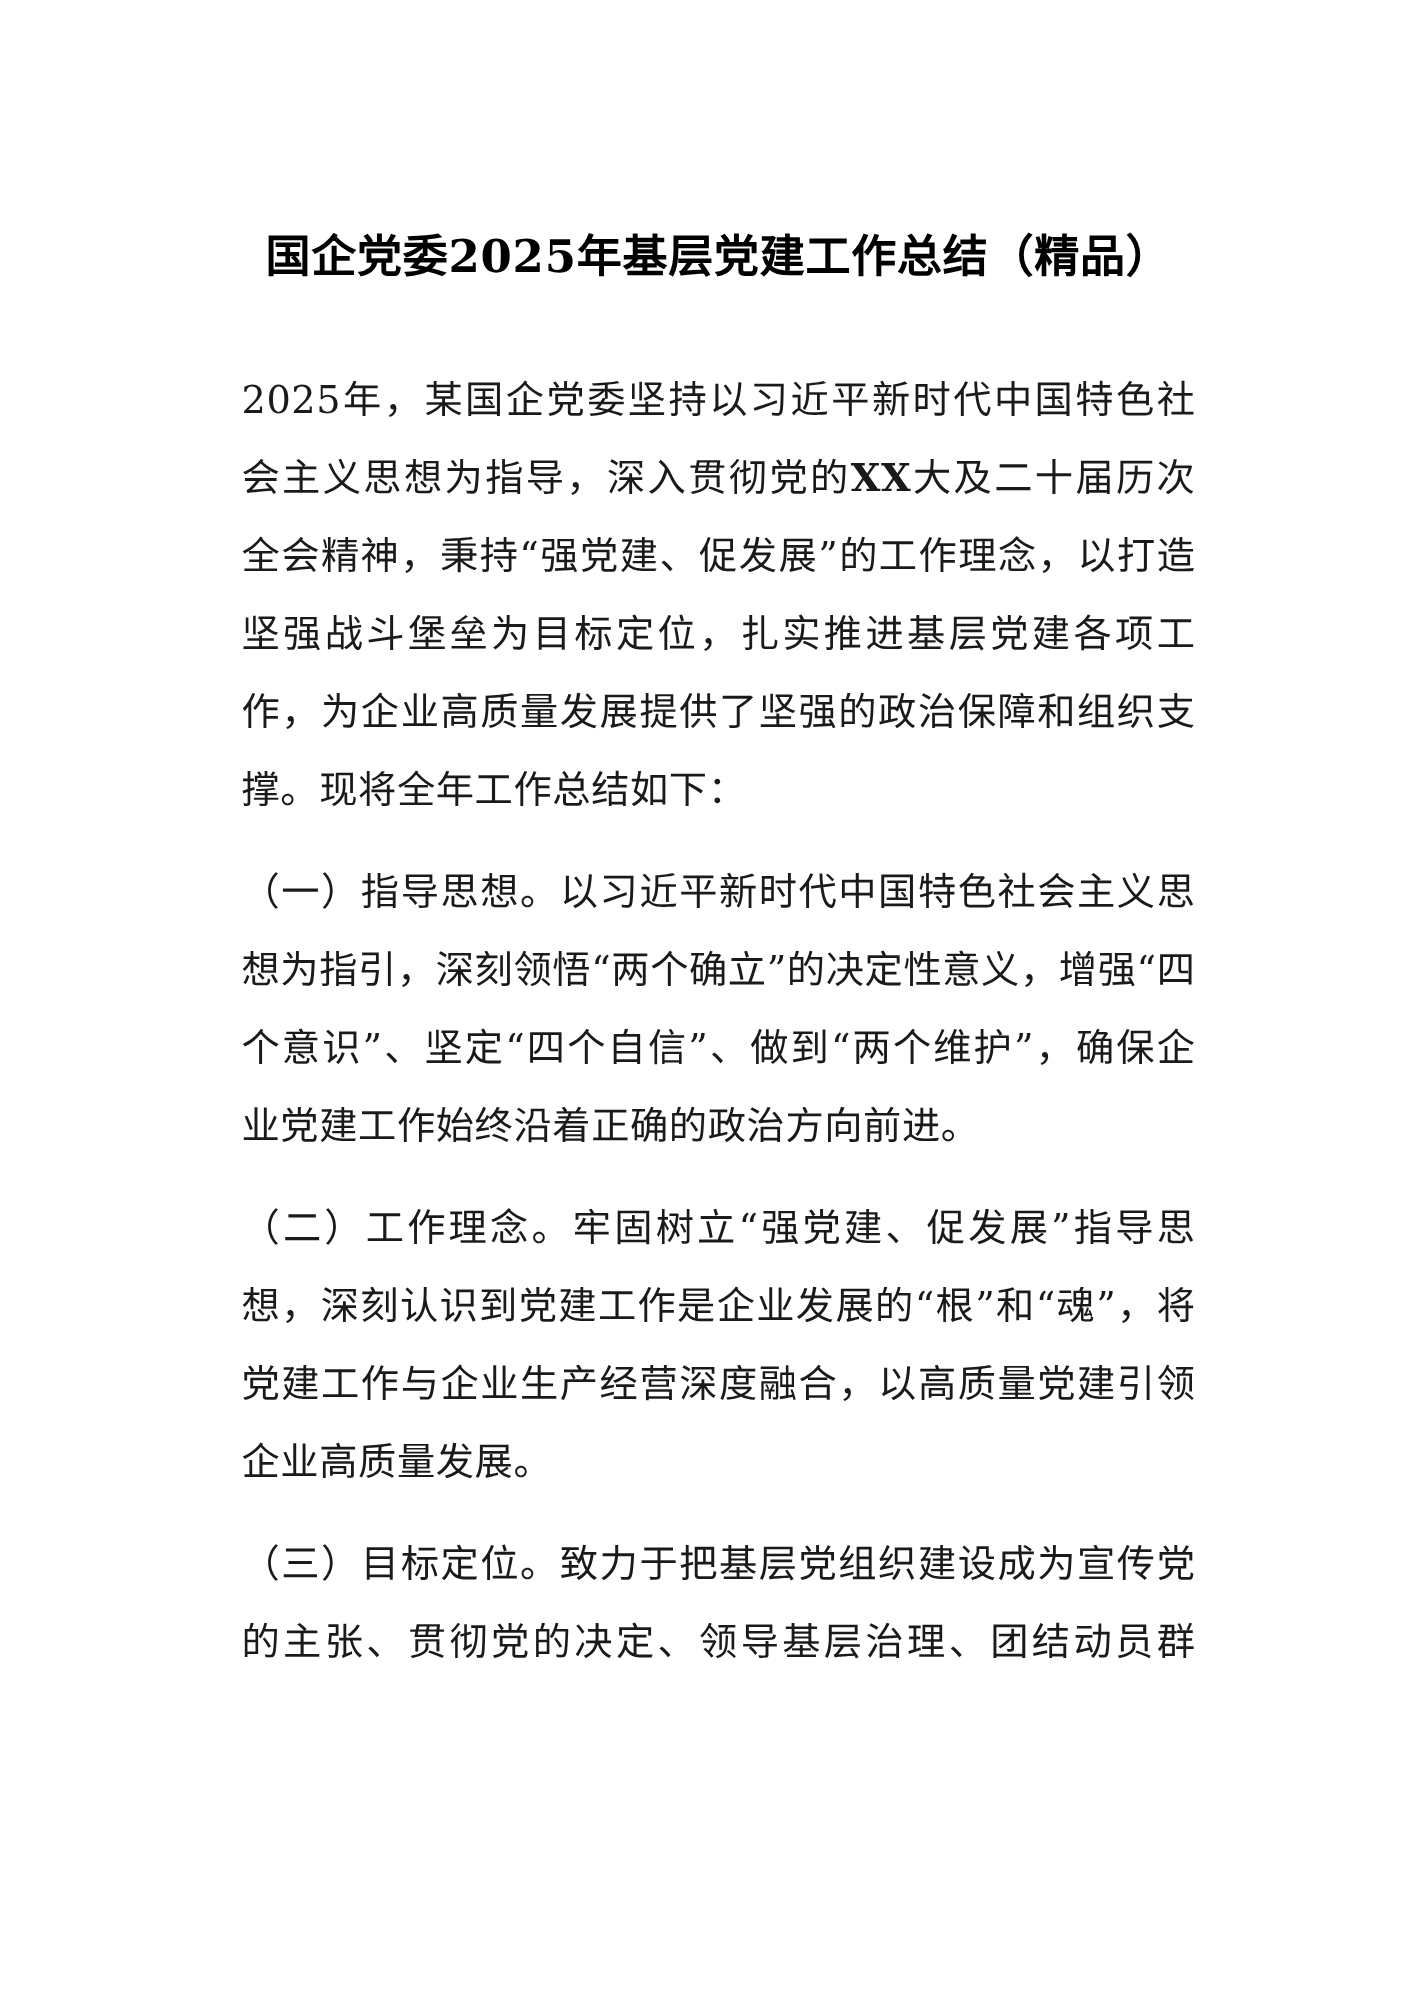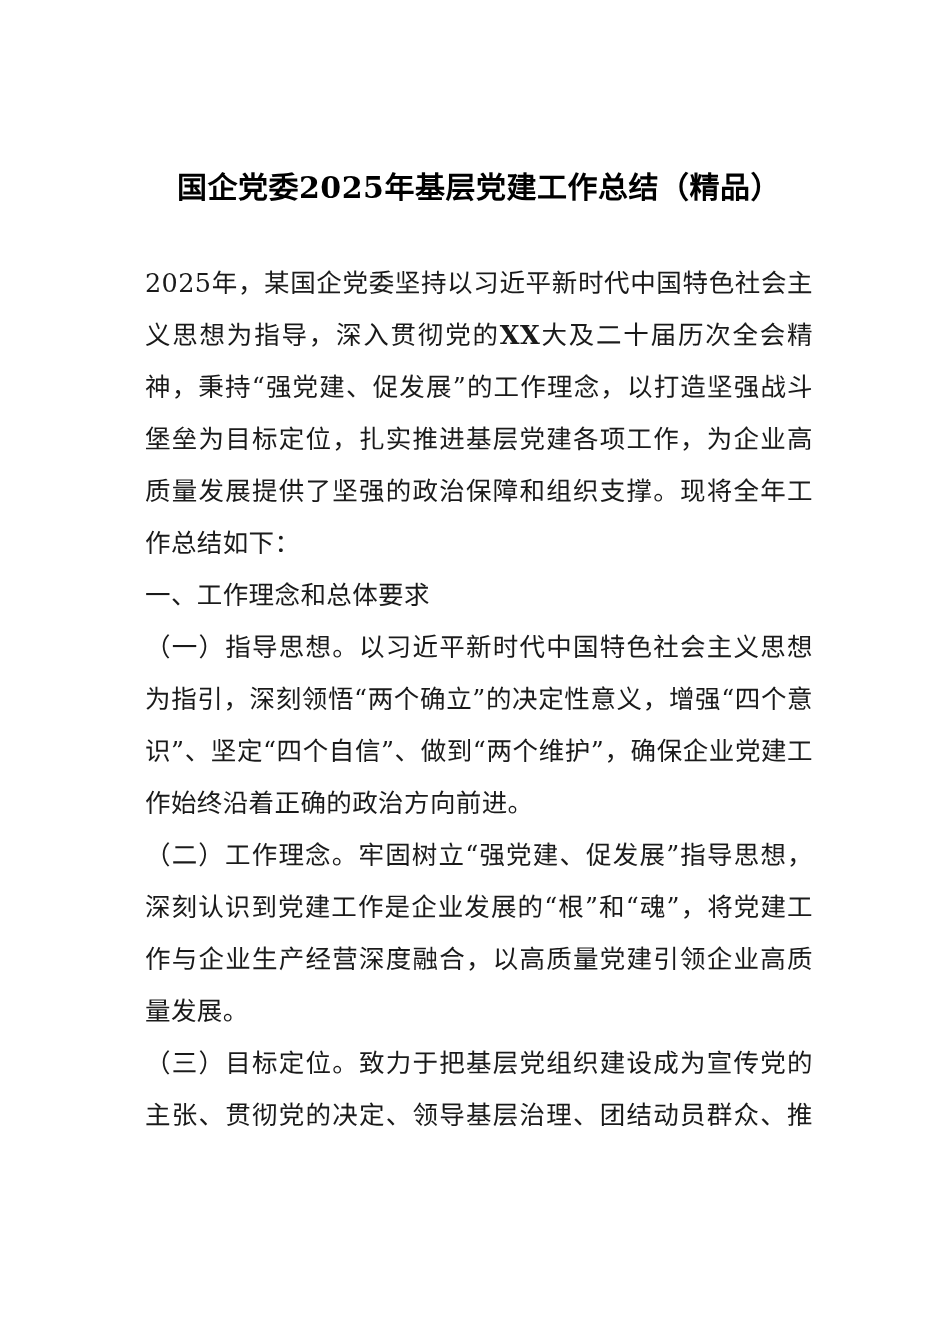--- a/index.html
+++ b/index.html
@@ -15,40 +15,40 @@
     height: 1344px;
     margin: 0 auto;
     background: #ffffff;
     overflow: hidden;
     box-sizing: border-box;
   }
 
   .doc-body {
     position: absolute;
     left: 145px;
-    top: 16px;
+    top: 0;
     width: 668px;
   }
 
   .doc-title {
     margin: 0;
     padding: 0;
     font-family: "DejaVu Serif", "Liberation Serif", serif;
     font-weight: bold;
     font-size: 30px;
     line-height: 44px;
     color: #000000;
     text-align: center;
     letter-spacing: 0.5px;
     padding-top: 150px;
     white-space: nowrap;
   }
 
   .para {
-    margin: 0;
+    margin: 16px;
     padding: 0;
     font-family: "DejaVu Serif", "Liberation Serif", serif;
     font-size: 25.5px;
     line-height: 52px;
     color: #1a1a1a;
     text-align: justify;
     text-align-last: left;
     text-justify: inter-character;
     letter-spacing: 0.4px;
     word-break: break-all;
@@ -74,21 +74,20 @@
 <body>
 
 <div class="page">
 
   <div class="doc-body">
 
     <h1 class="doc-title">国企党委2025年基层党建工作总结（精品）</h1>
 
     <p class="para first-para"><span>2025年，某国企党委坚持以习近平新时代中国特色社会主义思想为指导，深入贯彻党的</span><b class="bold-run">XX</b><span>大及二十届历次全会精神，秉持“强党建、促发展”的工作理念，以打造坚强战斗堡垒为目标定位，扎实推进基层党建各项工作，为企业高质量发展提供了坚强的政治保障和组织支撑。现将全年工作总结如下：</span></p>
 
-    <p class="para">一、工作理念和总体要求</p>
 
     <p class="para">（一）指导思想。以习近平新时代中国特色社会主义思想为指引，深刻领悟“两个确立”的决定性意义，增强“四个意识”、坚定“四个自信”、做到“两个维护”，确保企业党建工作始终沿着正确的政治方向前进。</p>
 
     <p class="para">（二）工作理念。牢固树立“强党建、促发展”指导思想，深刻认识到党建工作是企业发展的“根”和“魂”，将党建工作与企业生产经营深度融合，以高质量党建引领企业高质量发展。</p>
 
     <p class="para clipped">（三）目标定位。致力于把基层党组织建设成为宣传党的主张、贯彻党的决定、领导基层治理、团结动员群众、推动改革发展的坚强战斗堡垒，充分发挥党组织的政治核心</p>
 
   </div>
 
 </div>

